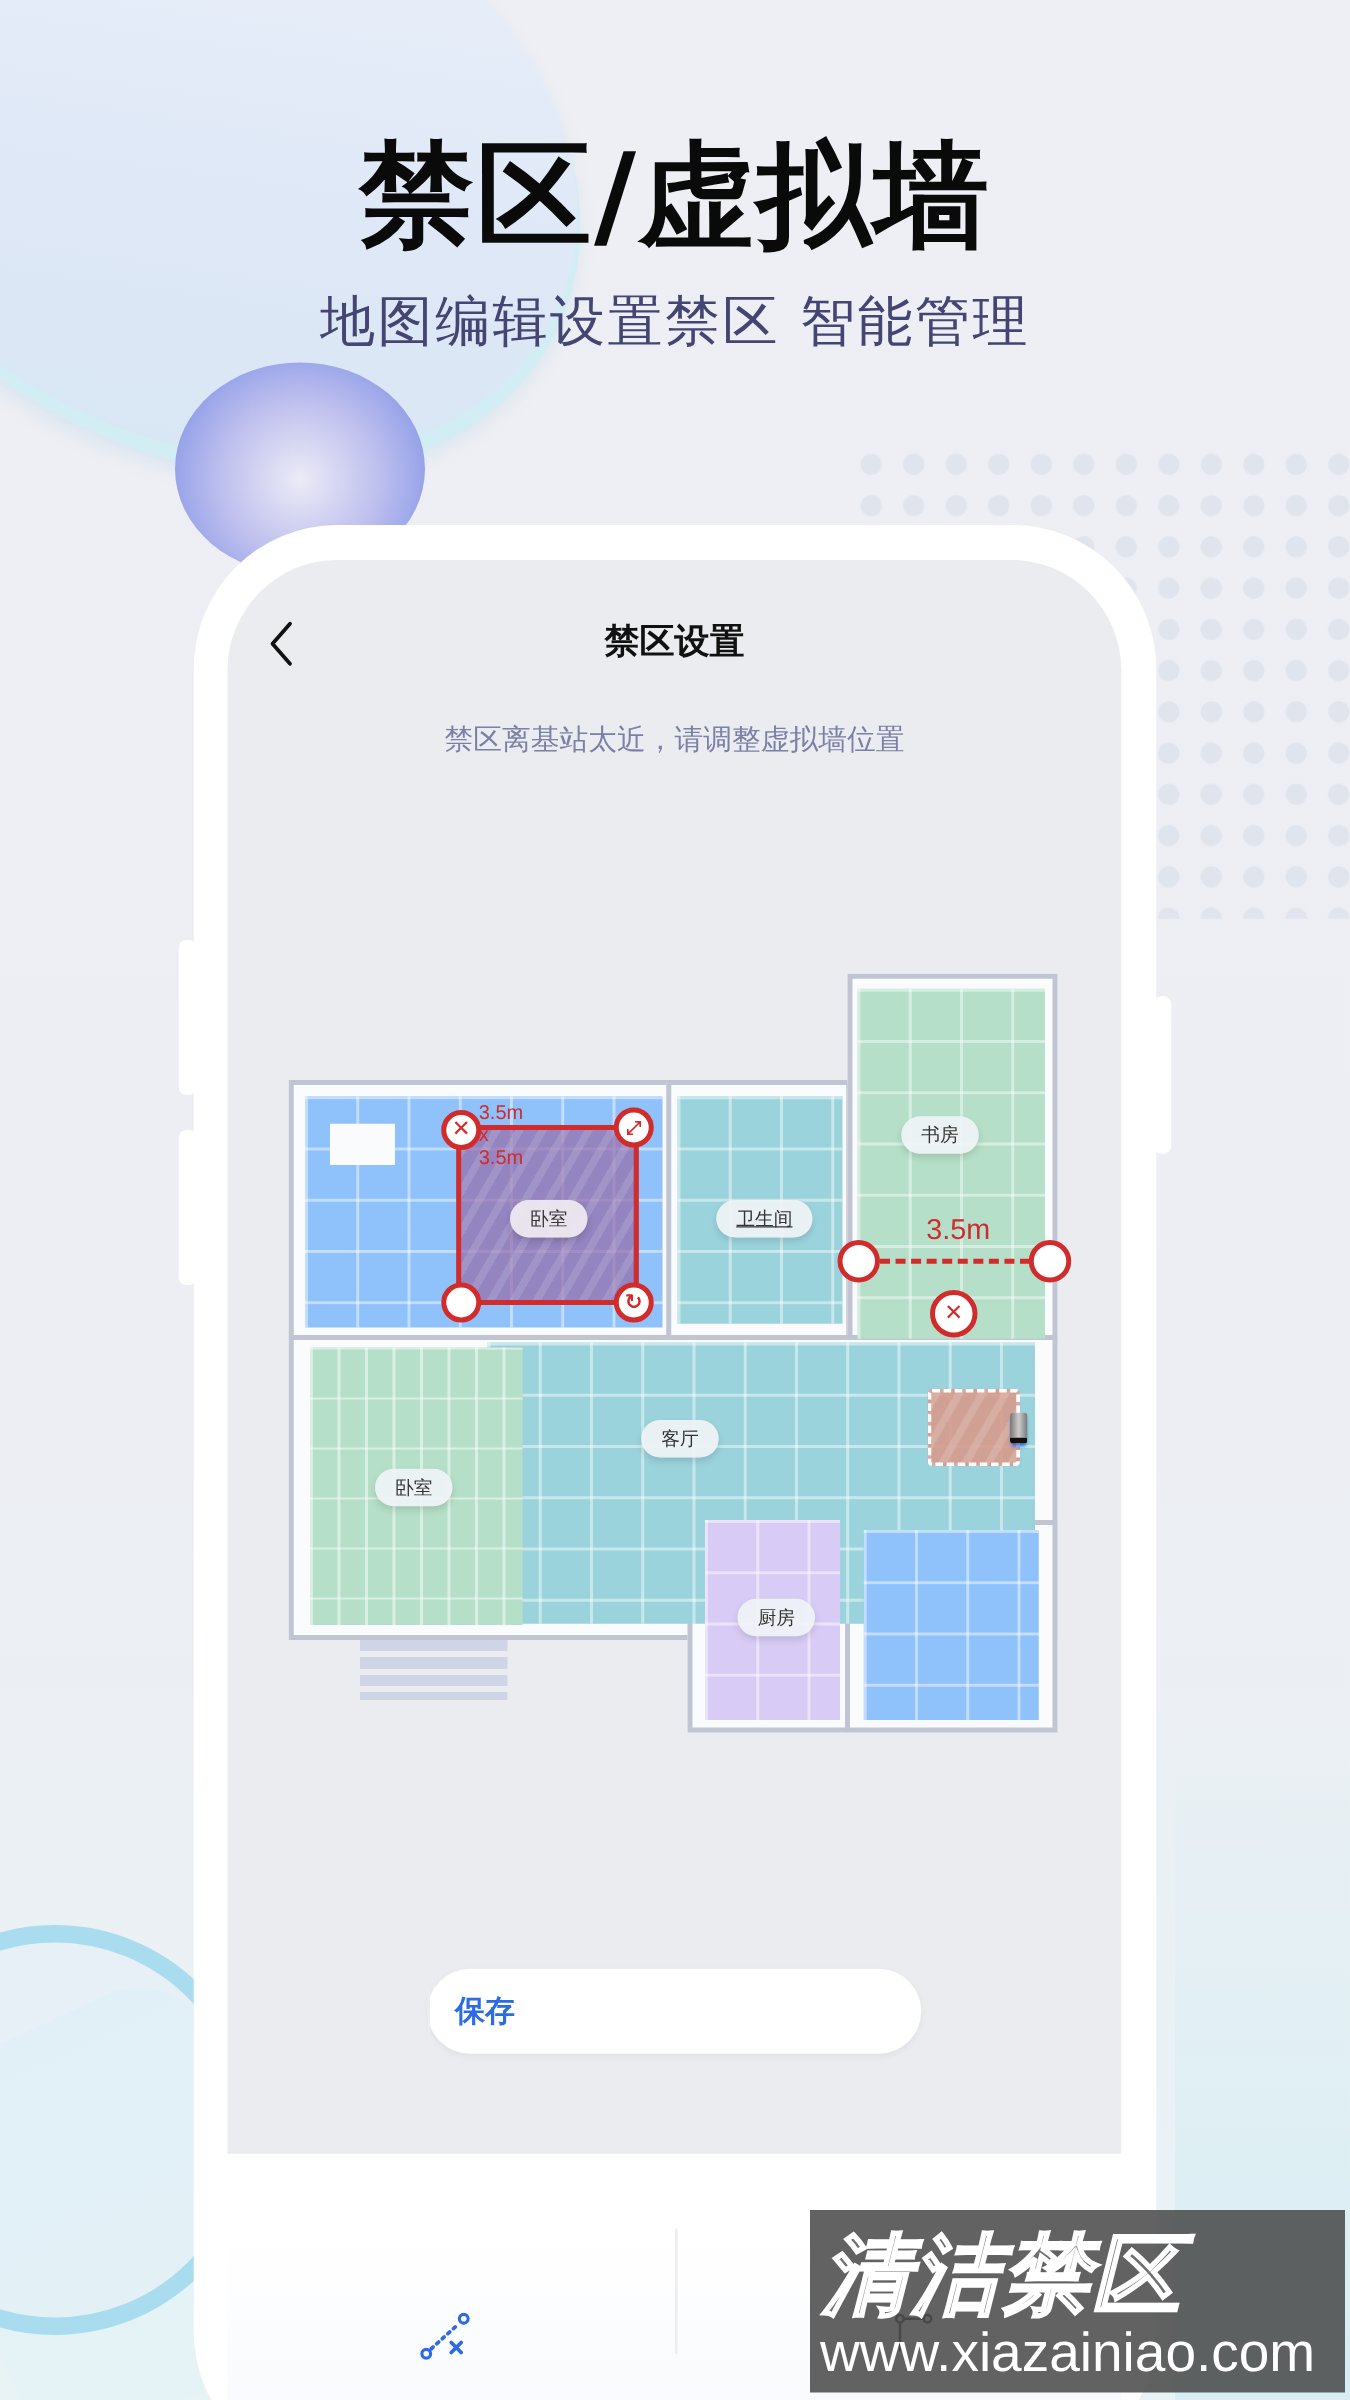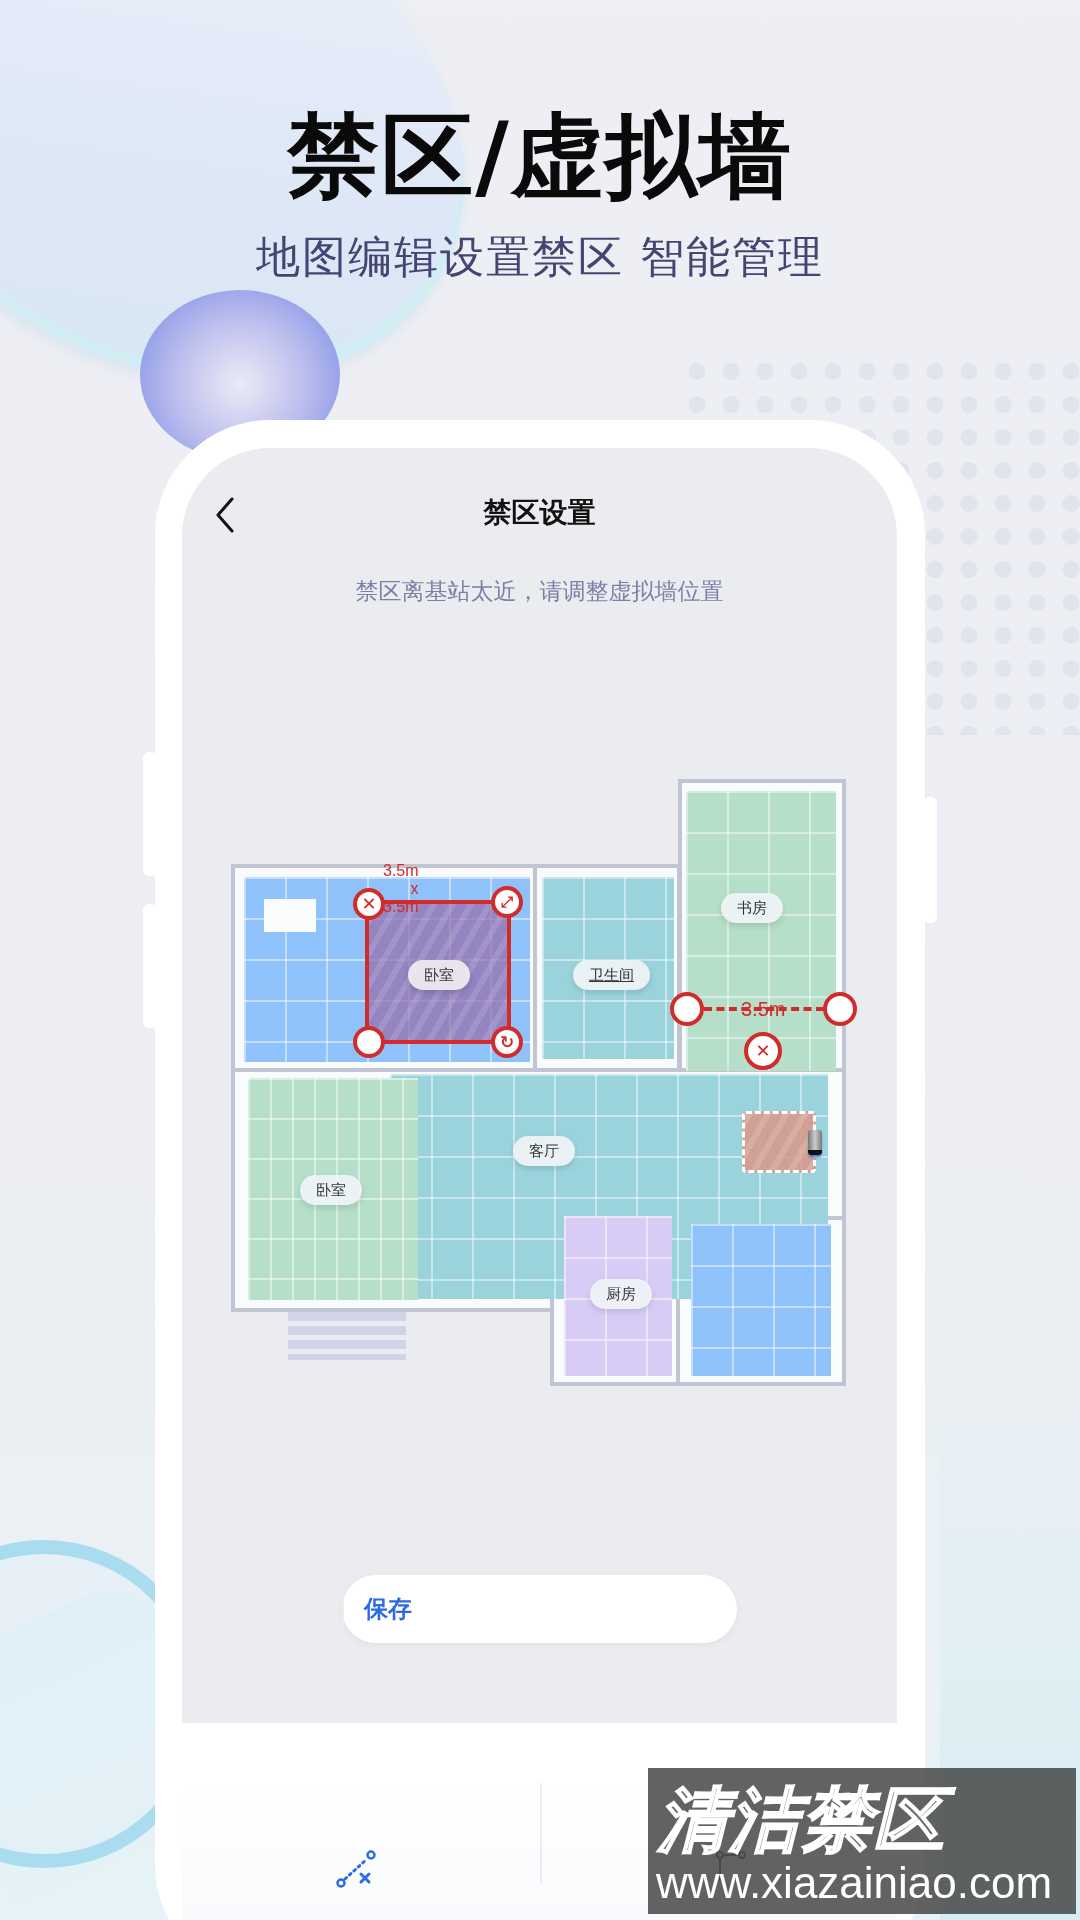--- a/index.html
+++ b/index.html
@@ -107,33 +107,33 @@
 
   <div class="abs label" style="left:408px;top:960px;">卧室</div>
   <div class="abs label" style="left:573px;top:960px;text-decoration:underline;">卫生间</div>
   <div class="abs label" style="left:721px;top:893px;">书房</div>
   <div class="abs label" style="left:513px;top:1136px;">客厅</div>
   <div class="abs label" style="left:300px;top:1175px;">卧室</div>
   <div class="abs label" style="left:590px;top:1279px;">厨房</div>
 
   <div class="abs zone" style="left:365px;top:900px;width:146px;height:144px;"></div>
   <div class="abs label" style="left:408px;top:960px;background:rgba(236,232,240,.95);">卧室</div>
-  <div class="abs dim" style="left:383px;top:862px;text-align:right;">3.5m x 3.5m</div>
+  <div class="abs dim" style="left:383px;top:882px;">3.5m x 3.5m</div>
   <div class="abs handle" style="left:353px;top:888px;">
       <span>✕</span>
     </div>
   <div class="abs handle" style="left:491px;top:886px;font-size:15px;">
       <span>⤢</span>
     </div>
   <div class="abs handle" style="left:353px;top:1026px;"></div>
   <div class="abs handle" style="left:491px;top:1026px;font-size:17px;">
       <span>↻</span>
     </div>
 
-  <div class="abs dim" style="left:741px;top:970px;font-size:20px;margin-top:28px;">3.5m</div>
+  <div class="abs dim" style="left:741px;top:970px;font-size:23px;">3.5m</div>
   <div class="abs" style="left:704px;top:1007px;width:120px;height:0;border-top:4px dashed #d22b2b;"></div>
   <div class="abs handle" style="left:670px;top:992px;width:34px;height:34px;"></div>
   <div class="abs handle" style="left:823px;top:992px;width:34px;height:34px;"></div>
   <div class="abs handle" style="left:744px;top:1032px;width:38px;height:38px;">
       <span>✕</span>
     </div>
 
   <div class="abs nogo" style="left:742px;top:1111px;width:74px;height:62px;"></div>
   <div class="abs" style="left:808px;top:1130px;width:14px;height:20px;border-radius:3px;background:linear-gradient(90deg,#777,#ccc,#777);border-bottom:5px solid #111;box-shadow:0 3px 3px -1px #2d6be4;"></div>
 </div>

